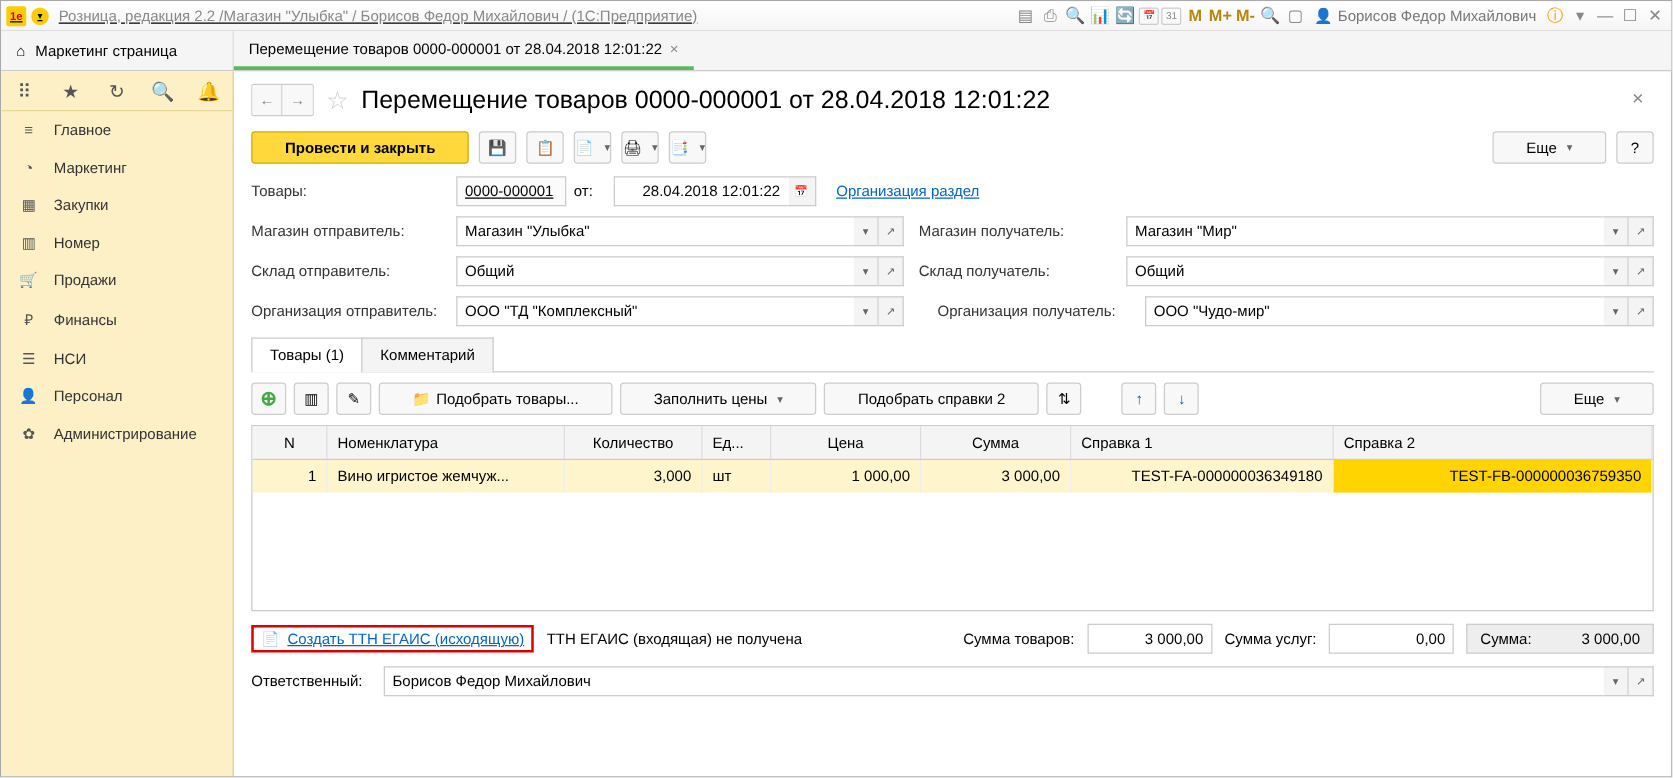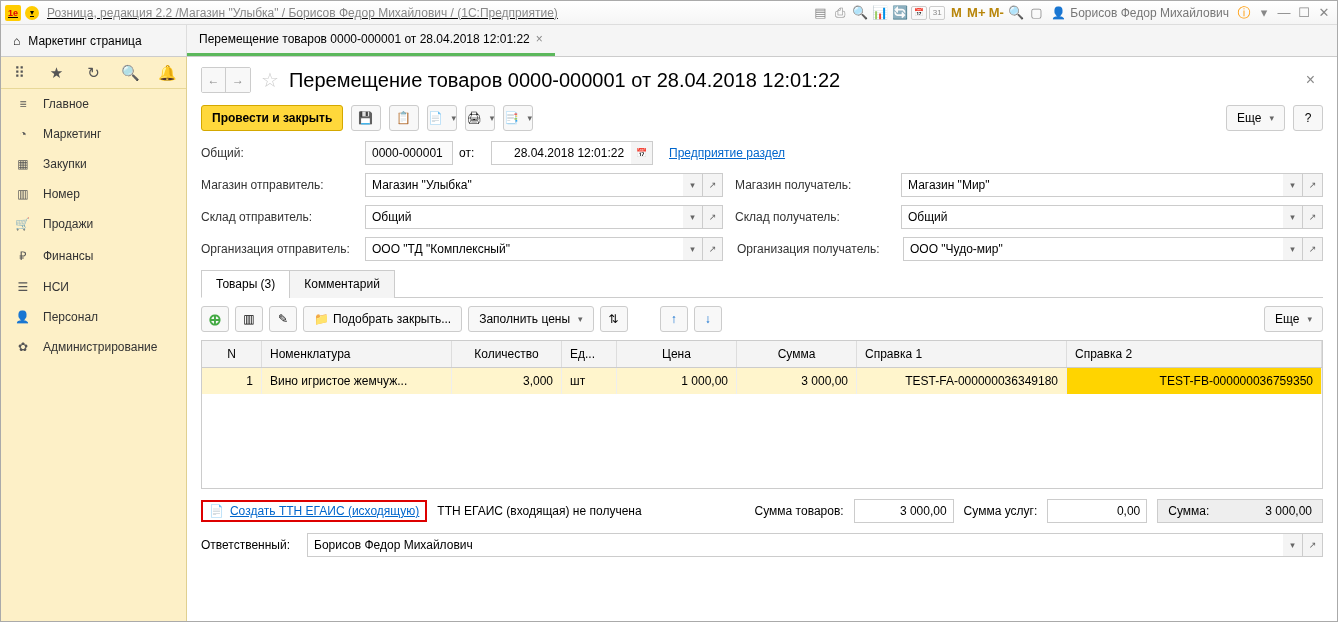--- a/index.html
+++ b/index.html
@@ -37,21 +37,21 @@
 .doc-header { display: flex; align-items: center; padding: 10px 14px 8px; gap: 10px; }
 .nav-btn { width: 24px; height: 24px; border: 1px solid #ccc; background: #f8f8f8; display: flex; align-items: center; justify-content: center; cursor: pointer; color: #888; }
 .nav-group { display: flex; border: 1px solid #ccc; border-radius: 2px; }
 .nav-group .nav-btn { border: none; border-right: 1px solid #ccc; }
 .nav-group .nav-btn:last-child { border-right: none; }
 .star { color: #ccc; font-size: 20px; cursor: pointer; }
 .doc-title { font-size: 20px; font-weight: normal; }
 .doc-close { margin-left: auto; color: #888; cursor: pointer; font-size: 16px; padding-right: 8px; }
 
 .cmdbar { display: flex; align-items: center; padding: 4px 14px 10px; gap: 8px; }
-.btn { height: 26px; border: 1px solid #ccc; background: #f8f8f8; padding: 0 10px; display: flex; align-items: center; cursor: pointer; border-radius: 3px; gap: 4px; }
+.btn { height: 26px; border: 1px solid #ccc; background: #f8f8f8; padding: 0 26px; display: flex; align-items: center; cursor: pointer; border-radius: 3px; gap: 4px; }
 .btn-yellow { background: #ffd83b; border-color: #d4a800; font-weight: bold; }
 .btn-icon { width: 30px; justify-content: center; padding: 0; }
 .btn-split::after { content: "▾"; margin-left: 4px; font-size: 9px; color: #666; }
 .spacer { flex: 1; }
 
 .form-area { padding: 0 14px; }
 .form-row { display: flex; align-items: center; margin-bottom: 8px; gap: 6px; }
 .lbl { width: 158px; color: #333; }
 .lbl-sm { width: 26px; }
 .input { height: 24px; border: 1px solid #ccc; padding: 0 6px; background: #fff; }
@@ -84,21 +84,21 @@
 .c-qty { width: 110px; }
 .c-unit { width: 55px; }
 .c-price { width: 120px; }
 .c-sum { width: 120px; }
 .c-ref1 { width: 210px; text-align: right; }
 .c-ref2 { flex: 1; text-align: right; }
 
 .footer1 { display: flex; align-items: center; padding: 10px 14px; gap: 10px; }
 .redbox { border: 2px solid #d00; padding: 2px 6px; display: flex; align-items: center; gap: 6px; }
 .footer-val { width: 100px; text-align: right; border: 1px solid #ccc; height: 24px; padding: 0 6px; display: flex; align-items: center; justify-content: flex-end; }
-.footer-sum { background: #eee; border: 1px solid #ccc; padding: 0 10px; height: 24px; display: flex; align-items: center; gap: 56px; }
+.footer-sum { background: #eee; border: 1px solid #ccc; padding: 0 10px; height: 24px; display: flex; align-items: center; gap: 40px; }
 
 .footer2 { display: flex; align-items: center; padding: 0 14px 10px; gap: 6px; }
 </style>
 </head>
 <body>
 
 <div class="window">
 
   <div class="titlebar">
     <div class="tb-left">
@@ -211,28 +211,28 @@
         <div class="btn btn-split">
             <span>Еще</span>
           </div>
         <div class="btn btn-icon">
             <span>?</span>
           </div>
       </div>
 
       <div class="form-area">
         <div class="form-row">
-          <span class="lbl">Общий:</span>
-          <input class="input input-ro" style="width: 88px;" readonly="" value="0000-000001">
+          <span class="lbl">Товары:</span>
+          <input class="input input-ro" style="width: 88px; text-decoration: underline;" readonly="" value="0000-000001">
           <span class="lbl-sm">от:</span>
           <div class="combo">
               <input class="input" style="width: 140px; padding-left: 22px;" value="28.04.2018 12:01:22">
               <div class="combo-btn date-btn">📅</div>
             </div>
-          <span class="link" style="margin-left:10px">Предприятие раздел</span>
+          <span class="link" style="margin-left:10px">Организация раздел</span>
         </div>
         <div class="form-row">
           <span class="lbl">Магазин отправитель:</span>
           <div class="combo" style="width:358px">
               <input class="input" value="Магазин &quot;Улыбка&quot;" style="">
               <div class="combo-btn">▾</div>
               <div class="combo-btn">↗</div>
             </div>
           <span class="lbl" style="width:160px;margin-left:6px">Магазин получатель:</span>
           <div class="combo" style="flex:1">
@@ -255,41 +255,44 @@
               <div class="combo-btn">↗</div>
             </div>
         </div>
         <div class="form-row">
           <span class="lbl">Организация отправитель:</span>
           <div class="combo" style="width:358px">
               <input class="input" value="ООО &quot;ТД &quot;Комплексный&quot;" style="">
               <div class="combo-btn">▾</div>
               <div class="combo-btn">↗</div>
             </div>
-          <span class="lbl" style="width:160px;margin-left:8px">Организация получатель:</span>
+          <span class="lbl" style="width:160px;margin-left:21px">Организация получатель:</span>
           <div class="combo" style="flex:1">
               <input class="input" value="ООО &quot;Чудо-мир&quot;" style="">
               <div class="combo-btn">▾</div>
               <div class="combo-btn">↗</div>
             </div>
         </div>
       </div>
 
       <div class="tabstrip">
-        <div class="tab active"><span>Товары (3)</span></div>
+        <div class="tab active"><span>Товары (1)</span></div>
         <div class="tab"><span>Комментарий</span></div>
       </div>
 
       <div class="grid-toolbar">
         <div class="grid-btn green">⊕</div>
         <div class="grid-btn">▥</div>
         <div class="grid-btn">✎</div>
-        <div class="btn">📁 <span>Подобрать закрыть...</span></div>
+        <div class="btn">📁 <span>Подобрать товары...</span></div>
         <div class="btn btn-split">
             <span>Заполнить цены</span>
+          </div>
+        <div class="btn">
+            <span>Подобрать справки 2</span>
           </div>
         <div class="grid-btn">⇅</div>
         <div style="width:20px"></div>
         <div class="grid-btn" style="color:#06c">↑</div>
         <div class="grid-btn" style="color:#06c">↓</div>
         <div class="spacer"></div>
         <div class="btn btn-split">
             <span>Еще</span>
           </div>
       </div>

